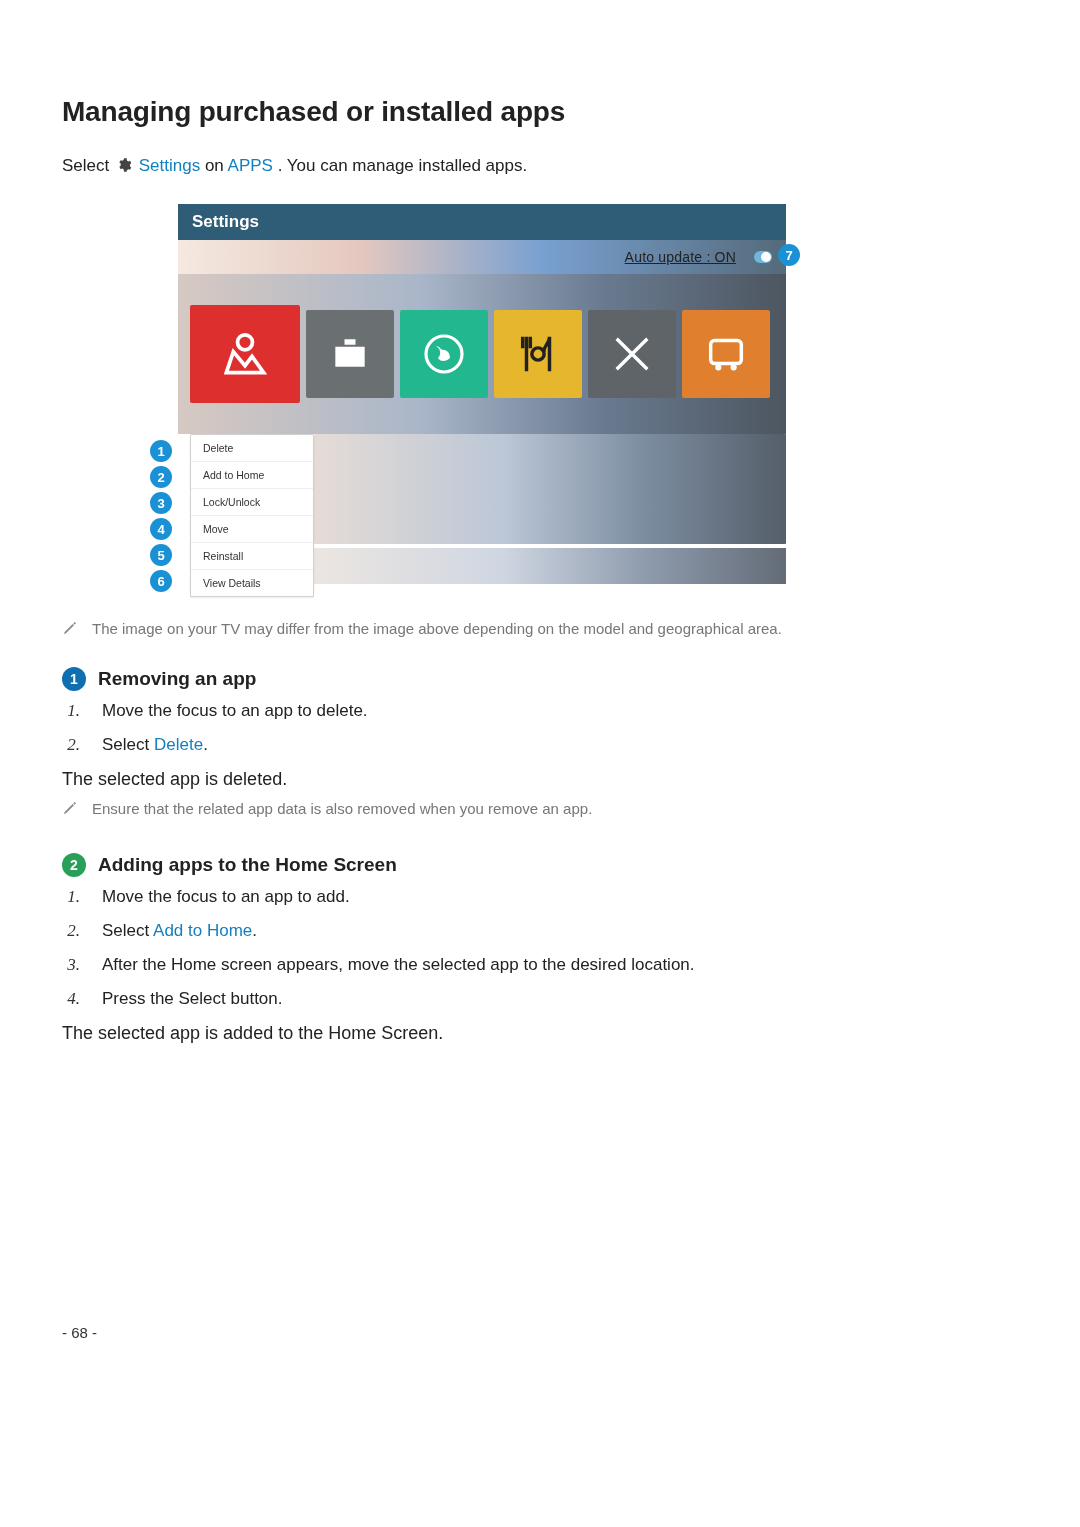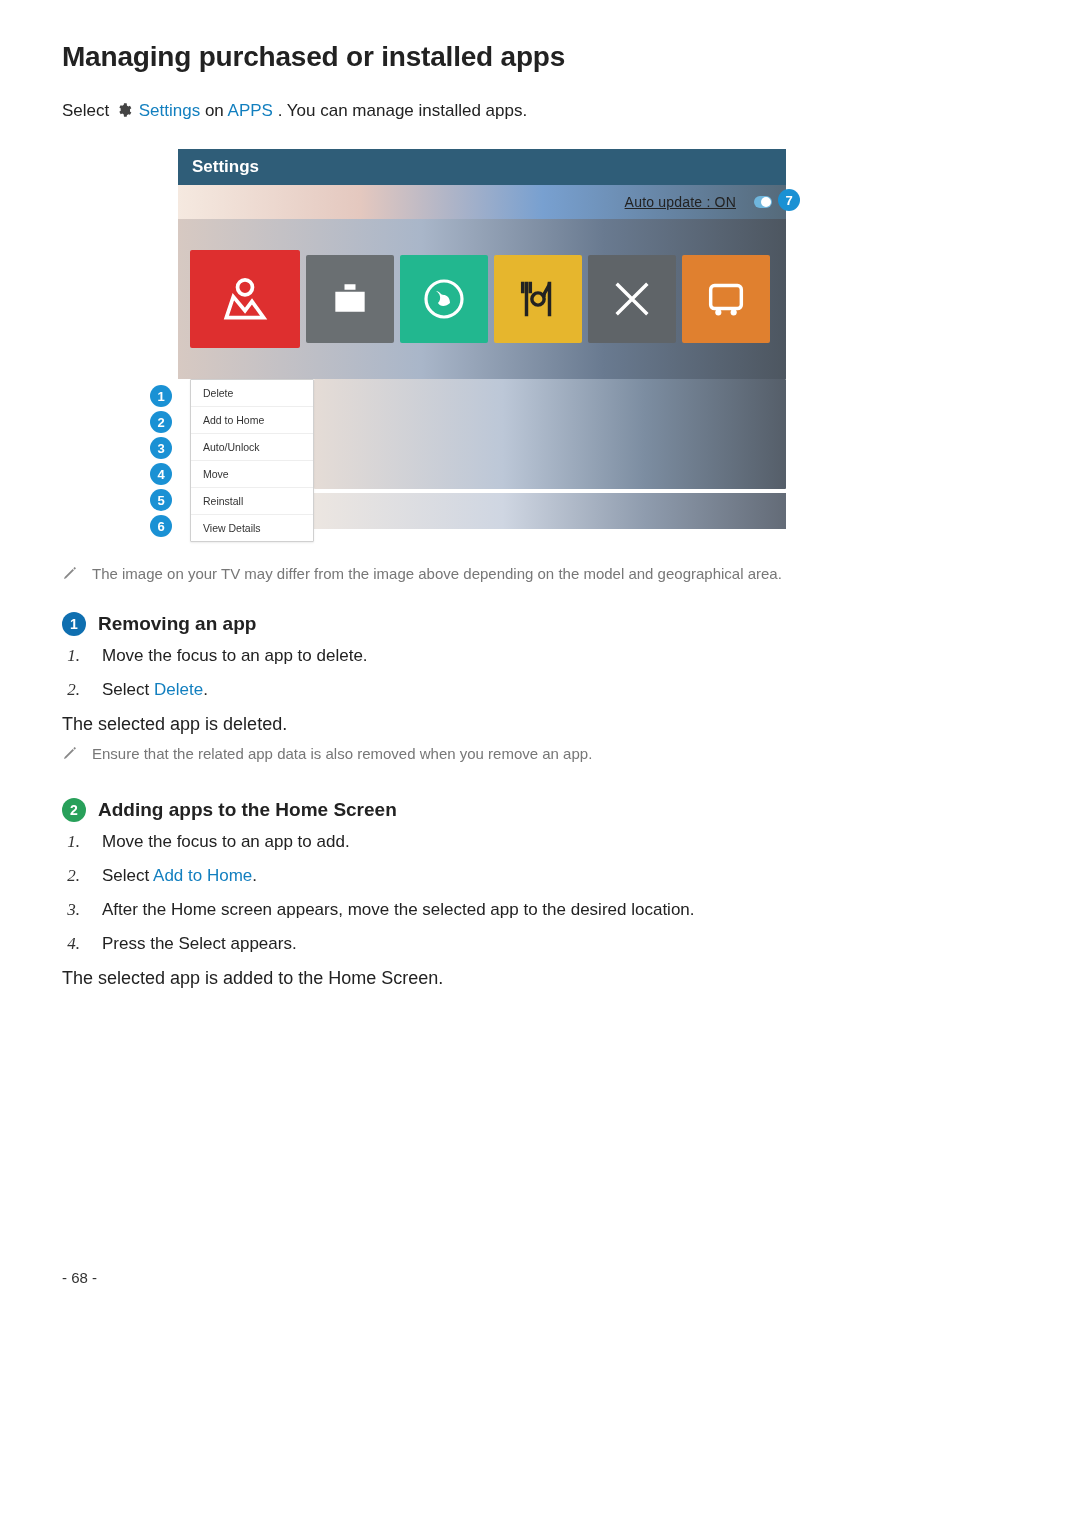--- a/index.html
+++ b/index.html
@@ -1,17 +1,17 @@
 <!DOCTYPE html>
 <html><head>
 <meta charset="utf-8">
 <style>
   * { box-sizing: border-box; margin: 0; padding: 0; }
   html, body { width: 1080px; font-family: Arial, Helvetica, sans-serif; color: #222; background:#fff; }
-  .page { padding: 41px 62px 40px 62px; }
+  .page { padding: 96px 62px 40px 62px; }
   h1 { font-size: 28px; font-weight: 700; letter-spacing: -0.2px; margin-bottom: 28px; }
   .intro { font-size: 17px; margin-bottom: 28px; }
   .intro .gear { display:inline-block; vertical-align:-2px; margin:0 2px 0 2px; }
   .link { color: #127fbf; }
   .tv-screen { position: relative; width: 608px; height: 380px; margin: 0 0 0 116px; border-radius: 2px; overflow: visible; }
   .tv-header { height: 36px; background:#2f5d78; color:#fff; display:flex; align-items:center; padding-left:14px; font-size:17px; font-weight:600; }
   .tv-top-strip { height: 34px; background: linear-gradient(90deg,#f5e9e0,#e4c8bf 30%,#78a0d0 60%,#556a7a); display:flex; align-items:center; justify-content:flex-end; padding-right:6px; font-size:10px; color:#444; }
   .auto-update-label { margin-right:18px; color:#222; font-size:14px; letter-spacing:0.2px;text-decoration:underline; }
   .toggle { width:18px; height:12px; border-radius:6px; background:#6fb6dd; position:relative; margin-right:8px; }
   .toggle:after{ content:""; position:absolute; right:1px; top:1px; width:10px; height:10px; border-radius:50%; background:#fff; }
@@ -112,21 +112,21 @@
           </svg>
       </div>
     </div>
 
     <div class="lower-band"></div>
     <div class="lower-band2"></div>
 
     <div class="menu-panel">
       <div class="menu-item">Delete</div>
       <div class="menu-item">Add to Home</div>
-      <div class="menu-item">Auto/Unlock</div>
+      <div class="menu-item">Lock/Unlock</div>
       <div class="menu-item">Move</div>
       <div class="menu-item">Reinstall</div>
       <div class="menu-item">View Details</div>
     </div>
 
     <span class="num-badge badges-left" style="top:236px;">1</span>
     <span class="num-badge badges-left" style="top:262px;">2</span>
     <span class="num-badge badges-left" style="top:288px;">3</span>
     <span class="num-badge badges-left" style="top:314px;">4</span>
     <span class="num-badge badges-left" style="top:340px;">5</span>
@@ -187,21 +187,21 @@
       <span class="li-body">
         <span>Select </span><span class="link">Add to Home</span><span>.</span>
       </span>
     </li>
     <li>
       <span class="num">3.</span>
       <span class="li-body">After the Home screen appears, move the selected app to the desired location.</span>
     </li>
     <li>
       <span class="num">4.</span>
-      <span class="li-body">Press the Select appears.</span>
+      <span class="li-body">Press the Select button.</span>
     </li>
   </ol>
 
   <p class="result-line">The selected app is added to the Home Screen.</p>
 
   <div class="page-number">- 68 -</div>
 
 </div>
 
 </body></html>

